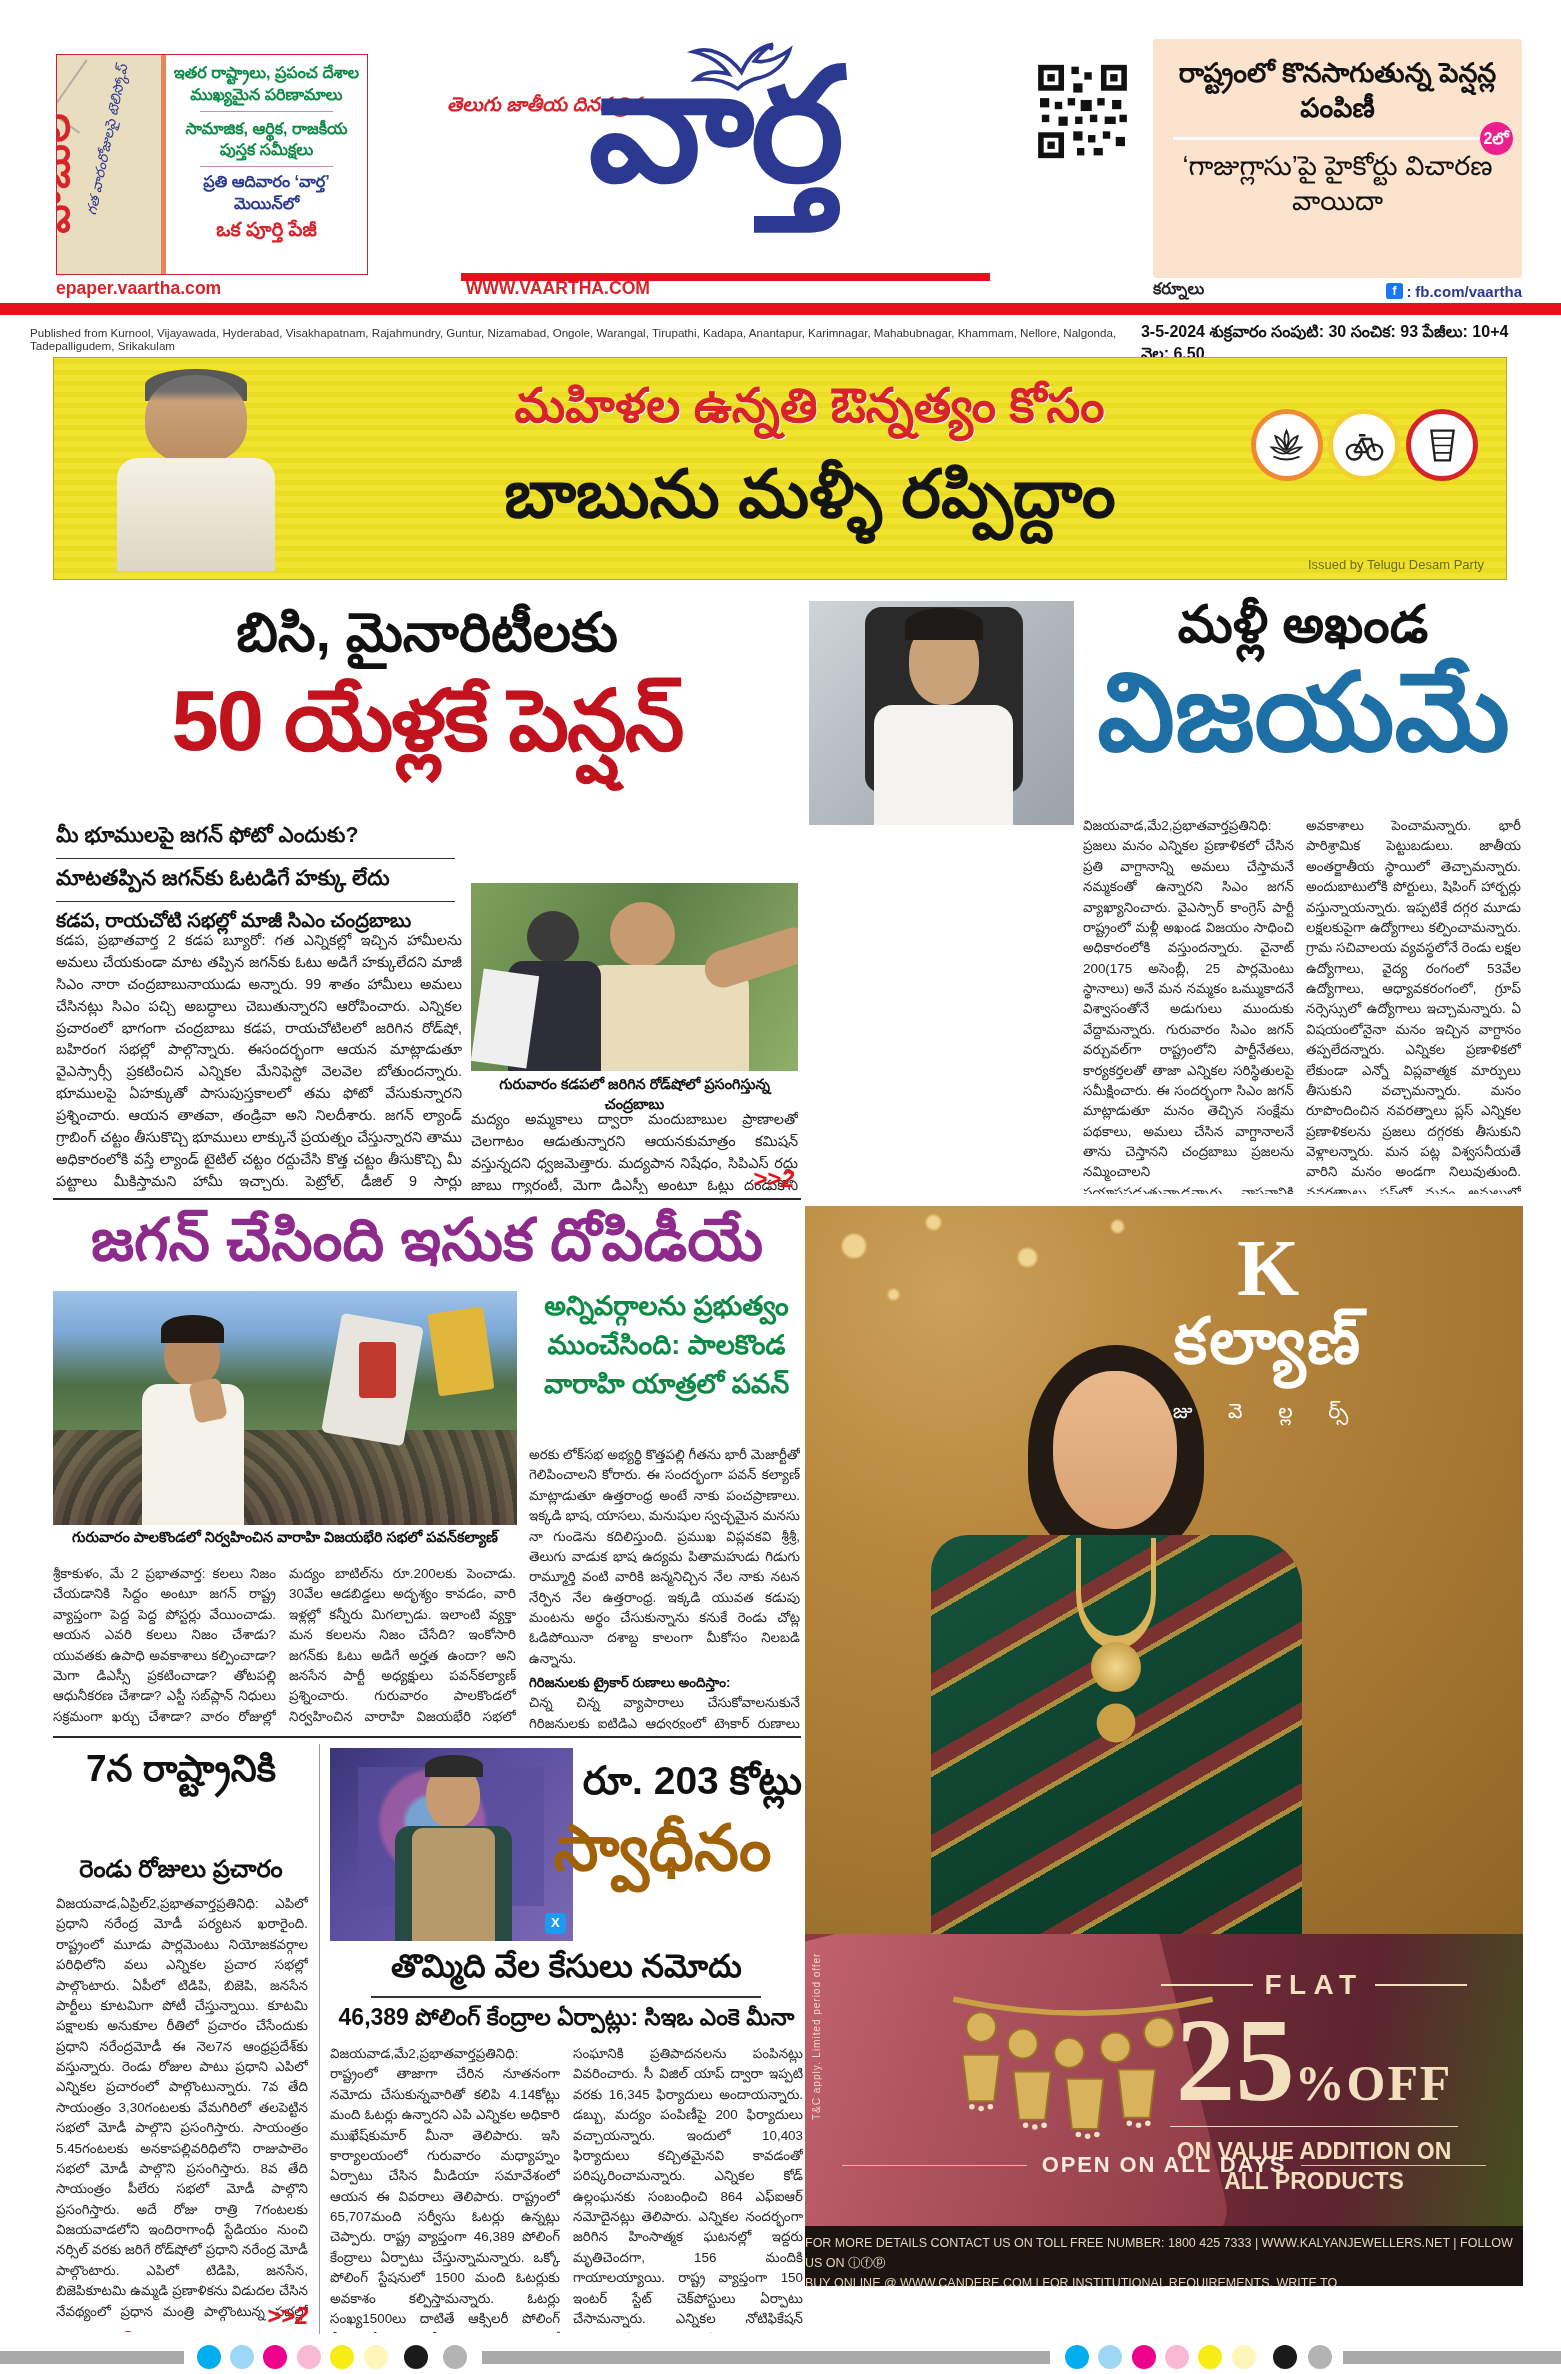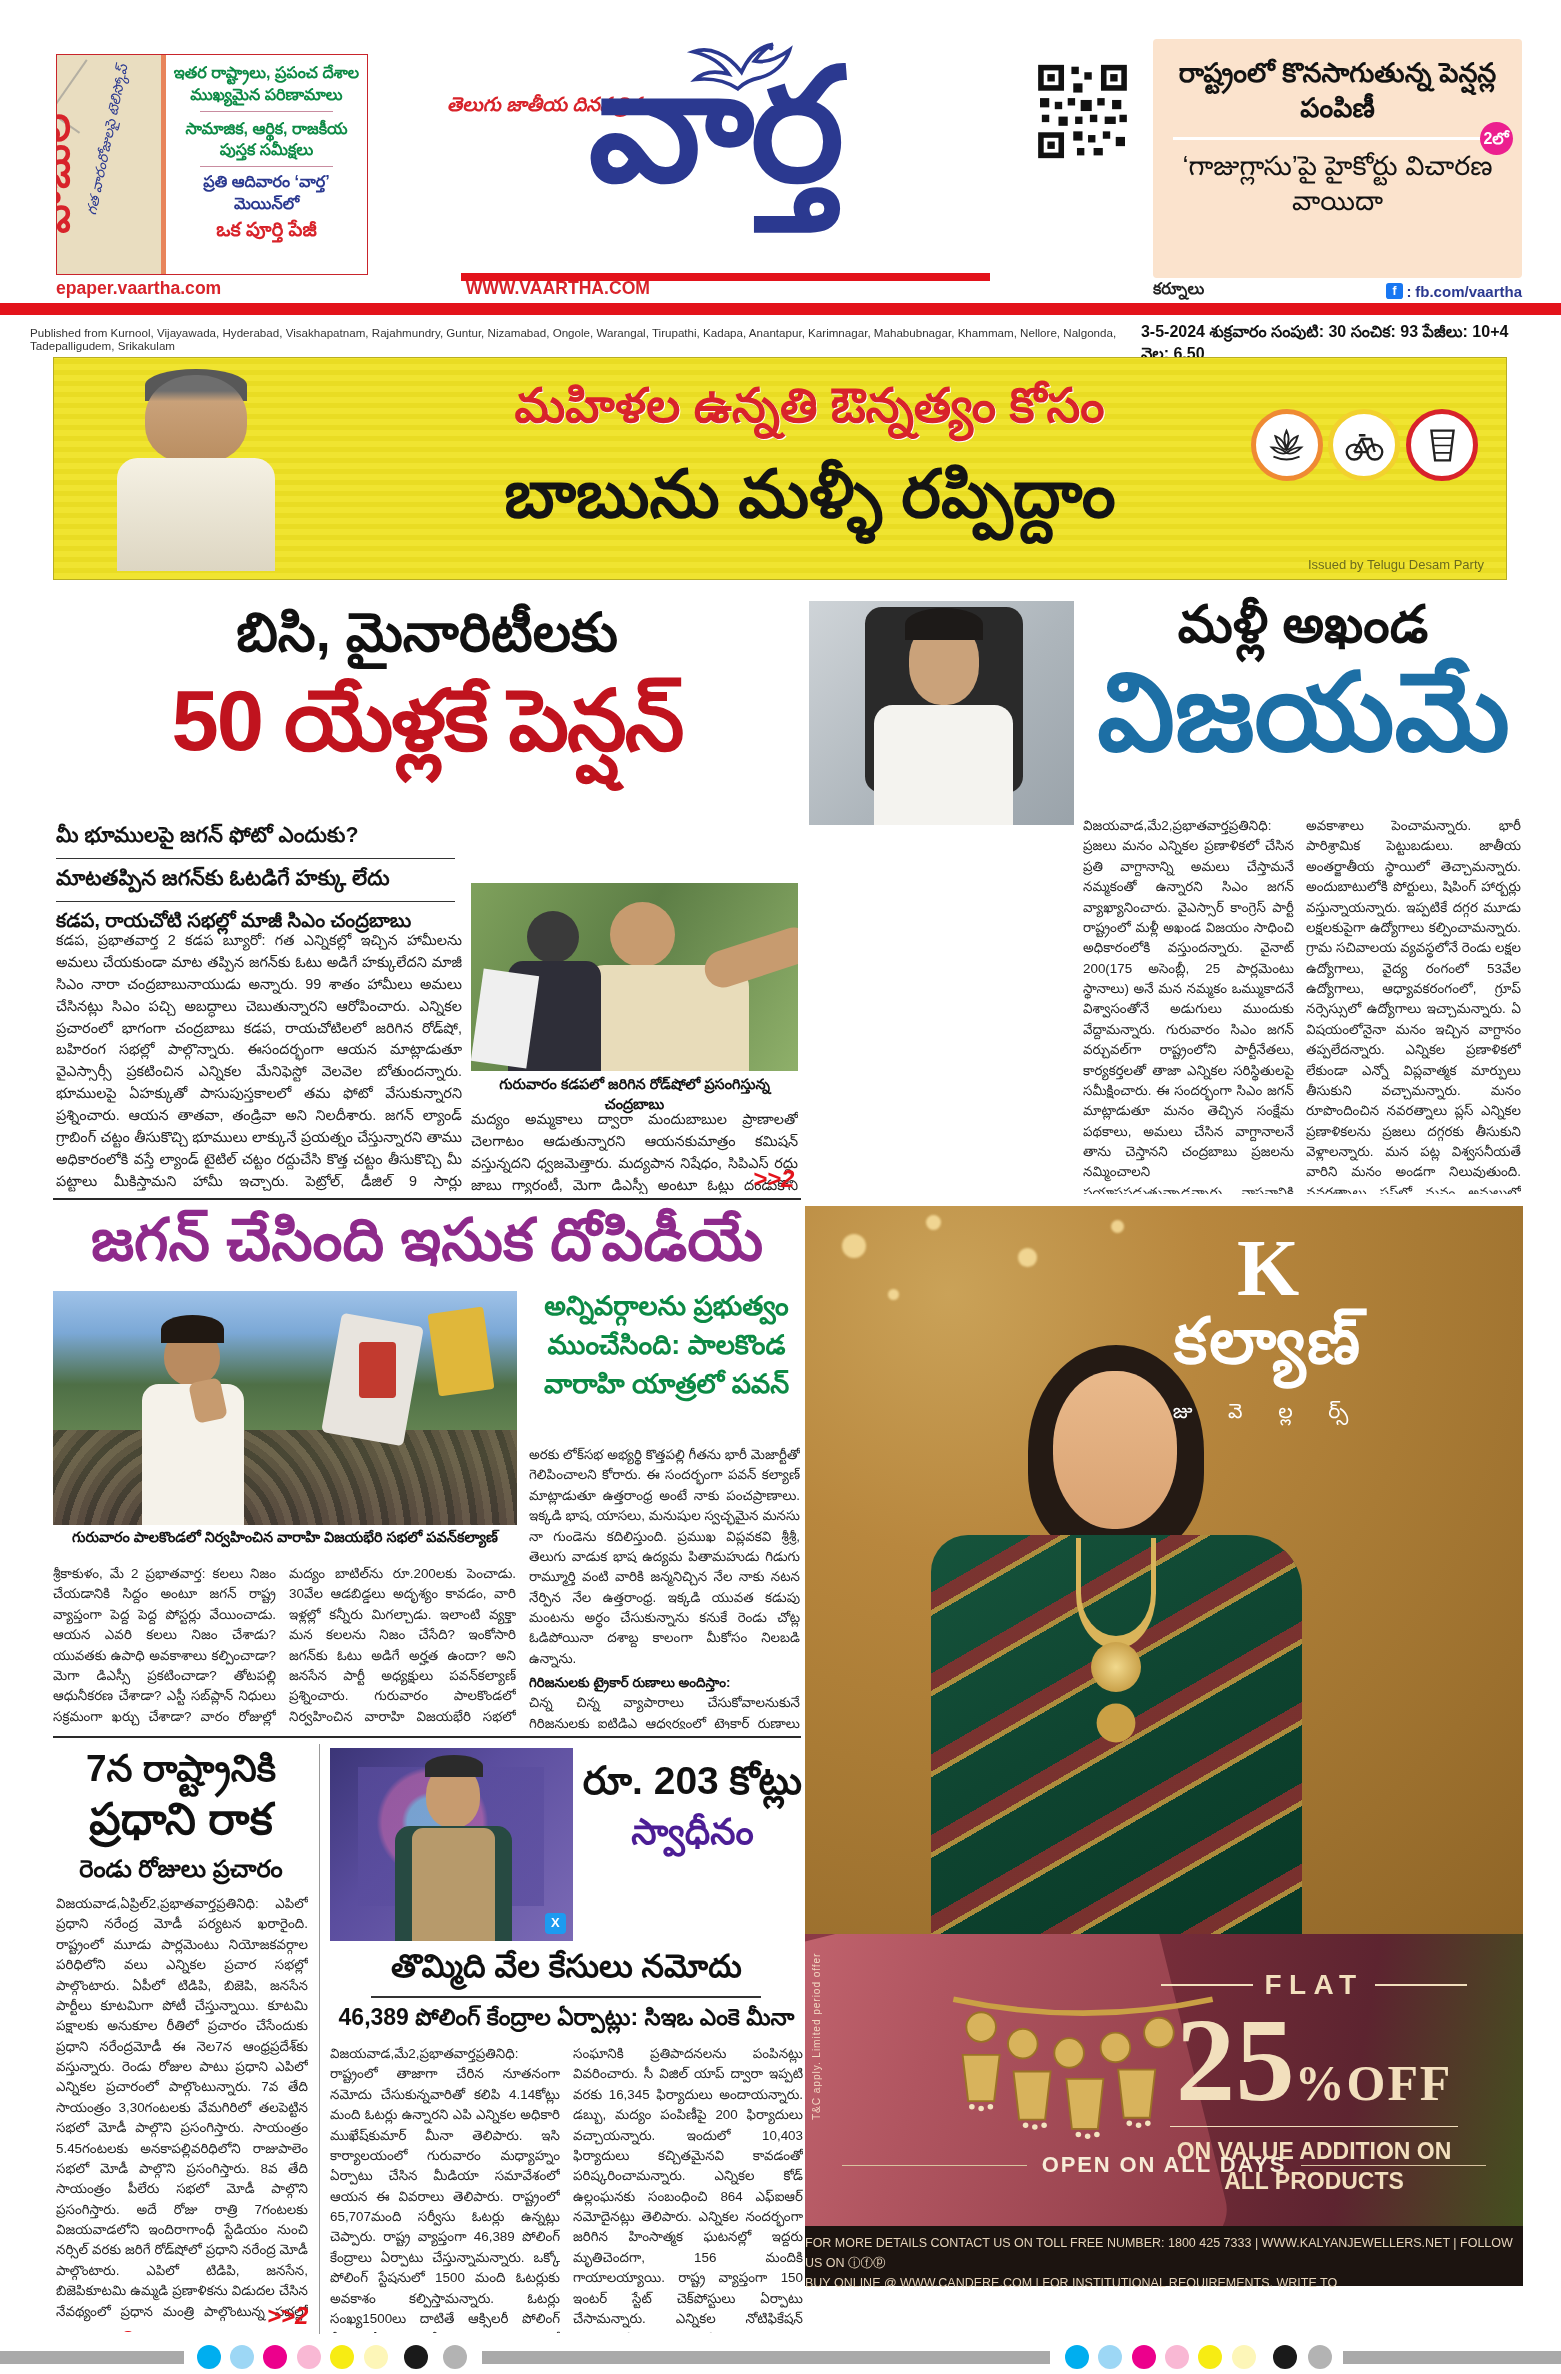--- a/index.html
+++ b/index.html
@@ -80,21 +80,21 @@
   .band-rule { left:53px; top:1736px; width:748px; height:1.9px; background:#2a2a2a; }
 
   
   .pm-h1 { left:56px; top:1748px; width:250px; text-align:center; font-weight:bold; font-size:37px; color:#111; }
   .pm-h2 { left:56px; top:1794px; width:250px; text-align:center; font-weight:bold; font-size:44px; color:#111; }
   .pm-sub { left:56px; top:1855px; width:250px; text-align:center; font-weight:bold; font-size:24px; color:#111; }
   .pm-body { left:56px; top:1894px; width:252px; height:438px; font-size:13.4px; }
   .vline1 { left:319px; top:1744px; width:0.9px; height:590px; background:#999; }
   .ceo-photo { left:330px; top:1748px; width:243px; height:193px; overflow:hidden; background:linear-gradient(135deg,#3b3577,#5a4d9e 40%,#7b6ab5); }
   .seize-h1 { left:581px; top:1759px; width:223px; text-align:center; font-weight:bold; font-size:39px; color:#111; }
-  .seize-h2 { left:581px; top:1811px; width:223px; text-align:center; font-weight:bold; font-size:36px; color:#4c1d95; }
+  .seize-h2 { left:551px; top:1811px; width:223px; text-align:center; font-weight:bold; font-size:64px; color:#a16207; }
   .seize-sub1 { left:330px; top:1948px; width:473px; text-align:center; font-weight:bold; font-size:32px; color:#111; }
   .seize-rule { left:371px; top:1996px; width:390px; height:1.9px; background:#333; }
   .seize-sub2 { left:327px; top:2004px; width:479px; text-align:center; font-weight:bold; font-size:23px; color:#111; }
   .seize-col1 { left:330px; top:2044px; width:230px; height:289px; font-size:13.4px; }
   .seize-col2 { left:573px; top:2044px; width:230px; height:289px; font-size:13.4px; }
   .mark-abs { position:absolute; }
 
   
   .kalyan { left:805px; top:1206px; width:718px; height:1081px; overflow:hidden; }
   .kalyan-top { position:absolute; left:0; top:0; width:718px; height:728px;
@@ -318,21 +318,20 @@
     <b style="display:block; margin-top:3.7px;">గిరిజనులకు ట్రైకార్ రుణాలు అందిస్తాం:</b>
     <span>చిన్న చిన్న వ్యాపారాలు చేసుకోవాలనుకునే గిరిజనులకు ఐటిడిఎ ఆధ్వర్యంలో ట్రైకార్ రుణాలు అందించేది. గిరిజనులకు అందించే రుణాల్లో కేంద్రం 60శాతం, రాష్ట్రం 35 శాతం సబ్సిడీఇచ్చేవి. మిగిలిన 5శాతం లబ్ధిదా</span>
     
   </div>
   <div class="abs sand-col1 body-text" style="font-size:13.4px;">శ్రీకాకుళం, మే 2 ప్రభాతవార్త: కలలు నిజం చేయడానికి సిద్దం అంటూ జగన్ రాష్ట్ర వ్యాప్తంగా పెద్ద పెద్ద పోస్టర్లు వేయించాడు. ఆయన ఎవరి కలలు నిజం చేశాడు? యువతకు ఉపాధి అవకాశాలు కల్పించాడా? మెగా డిఎస్సీ ప్రకటించాడా? తోటపల్లి ఆధునీకరణ చేశాడా? ఎస్టీ సబ్‌ప్లాన్ నిధులు సక్రమంగా ఖర్చు చేశాడా? వారం రోజుల్లో సీపీఎస్ రద్దు చేస్తానని చెప్పాడు చేశాడా? ఆయన చేసింది ఏదైనా ఉంది అంటే రూ.60లు ఉన్న</div>
   <div class="abs sand-col2 body-text" style="font-size:13.4px;">మద్యం బాటిల్‌ను రూ.200లకు పెంచాడు. 30వేల ఆడబిడ్డలు అదృశ్యం కావడం, వారి ఇళ్లల్లో కన్నీరు మిగల్చాడు. ఇలాంటి వ్యక్తా మన కలలను నిజం చేసేది? ఇంకోసారి జగన్‌కు ఓటు అడిగే అర్హత ఉందా? అని జనసేన పార్టీ అధ్యక్షులు పవన్‌కల్యాణ్ ప్రశ్నించారు. గురువారం పాలకొండలో నిర్వహించిన వారాహి విజయభేరి సభలో పవన్‌కల్యాణ్ ప్రసంగించారు. పాలకొండ అసెంబ్లీ అభ్యర్థి నిమ్మక జయకృష్ణ</div>
 
   <div class="abs band-rule"></div>
 
   <div class="abs pm-h1">7న రాష్ట్రానికి</div>
-  <div class="abs pm-h2">ప్రధాని రాక</div>
   <div class="abs pm-sub">రెండు రోజులు ప్రచారం</div>
   <div class="abs pm-body body-text">
     <span>విజయవాడ,ఏప్రిల్2,ప్రభాతవార్తప్రతినిధి: ఎపిలో ప్రధాని నరేంద్ర మోడీ పర్యటన ఖరారైంది. రాష్ట్రంలో మూడు పార్లమెంటు నియోజకవర్గాల పరిధిలోని వలు ఎన్నికల ప్రచార సభల్లో పాల్గొంటారు. ఏపీలో టిడిపి, బిజెపి, జనసేన పార్టీలు కూటమిగా పోటీ చేస్తున్నాయి. కూటమి పక్షాలకు అనుకూల రీతిలో ప్రచారం చేసేందుకు ప్రధాని నరేంద్రమోడీ ఈ నెల7న ఆంధ్రప్రదేశ్‌కు వస్తున్నారు. రెండు రోజుల పాటు ప్రధాని ఎపిలో ఎన్నికల ప్రచారంలో పాల్గొంటున్నారు. 7వ తేది సాయంత్రం 3,30గంటలకు వేమగిరిలో తలపెట్టిన సభలో మోడీ పాల్గొని ప్రసంగిస్తారు. సాయంత్రం 5.45గంటలకు అనకాపల్లివరిధిలోని రాజుపాలెం సభలో మోడీ పాల్గొని ప్రసంగిస్తారు. 8వ తేది సాయంత్రం పీలేరు సభలో మోడీ పాల్గొని ప్రసంగిస్తారు. అదే రోజు రాత్రి 7గంటలకు విజయవాడలోని ఇందిరాగాంధీ స్టేడియం నుంచి నర్సిల్ వరకు జరిగే రోడ్‌షోలో ప్రధాని నరేంద్ర మోడీ పాల్గొంటారు. ఎపిలో టిడిపి, జనసేన, బిజెపికూటమి ఉమ్మడి ప్రణాళికను విడుదల చేసిన నేవథ్యంలో ప్రధాన మంత్రి పాల్గొంటున్న సభల్లో ఆయా</span>
     <span class="cont-mark">&gt;&gt;2</span>
   </div>
   <div class="abs vline1"></div>
 
   <div class="abs ceo-photo">
     <div style="position:absolute;left:28px;top:18.6px;width:186px;height:139px;background:radial-gradient(circle at 40% 40%, #86c7e8 0 18%, #b463a8 22% 36%, #5a4d9e 40%);opacity:.7;"></div>
     <div style="position:absolute;left:96px;top:16.7px;width:54px;height:63px;border-radius:46%;background:#c79b6f;"></div>

